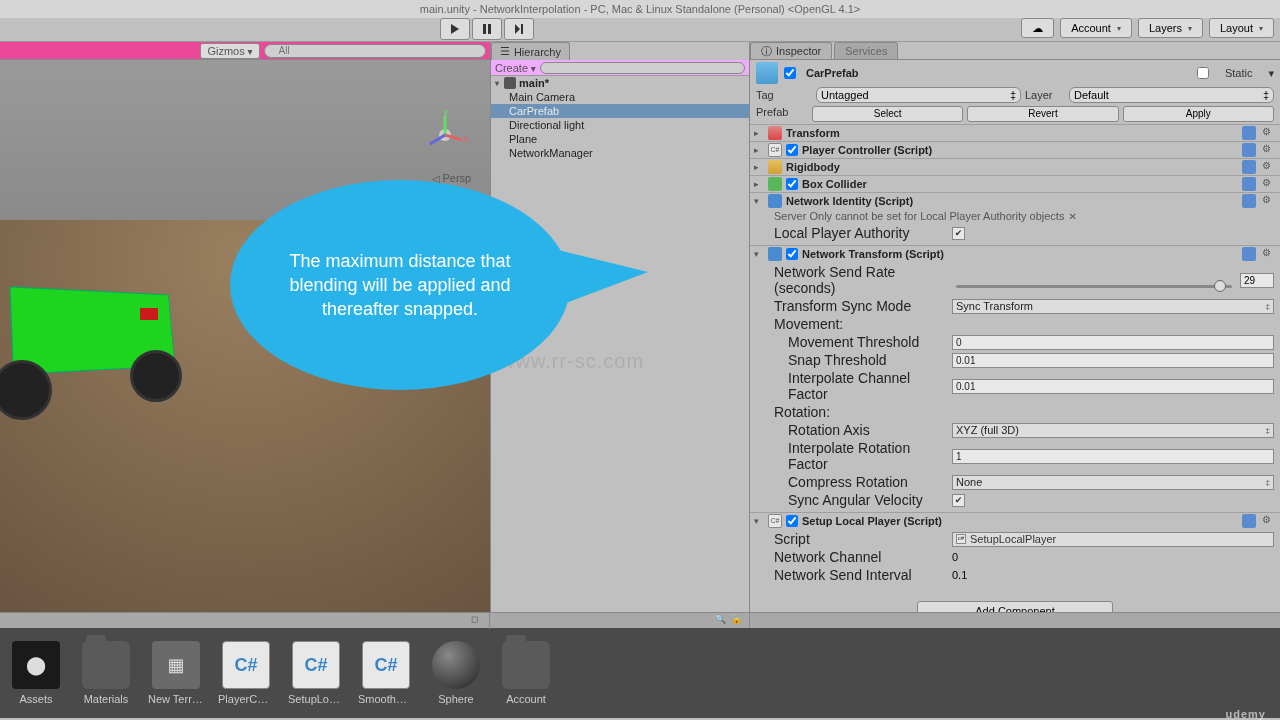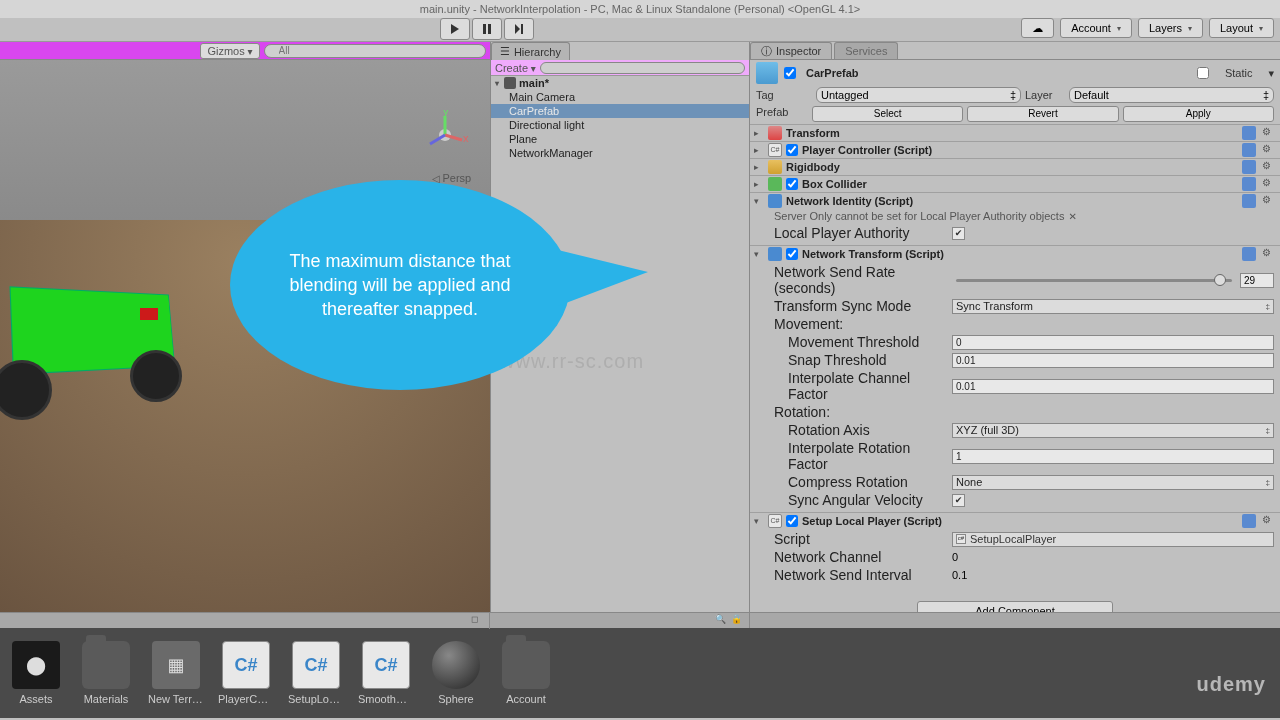--- a/index.html
+++ b/index.html
@@ -15,21 +15,21 @@
 .play-btn svg { width:10px; height:10px; fill:#333; }
 .tb-right { position:absolute; right:6px; top:0; display:flex; gap:6px; }
 .tb-btn { height:20px; background:#dcdcdc; border:1px solid #888; border-radius:3px; padding:0 10px; display:flex; align-items:center; gap:4px; cursor:pointer; }
 .tb-btn .arrow { font-size:8px; color:#555; margin-left:2px;}
 
 
 .main { display:flex; height:570px; }
 
 
 .scene { width:490px; position:relative; background:#6b6b6b; overflow:hidden; }
-.scene-top { height:18px; background:#d946ef; border-bottom:1px solid #888; display:flex; align-items:center; padding:0 4px; gap:4px;}
+.scene-top { height:18px; background:#ec4899; border-bottom:1px solid #888; display:flex; align-items:center; padding:0 4px; gap:4px;}
 .scene-top .drop { background:#dcdcdc; border:1px solid #888; border-radius:3px; padding:1px 6px; font-size:10px; color:#555;}
 .scene-top .search { flex:1; height:14px; background:#cfcfcf; border:1px solid #888; border-radius:8px; padding:0 14px; font-size:10px; }
 .scene-view { position:relative; height:552px; background:linear-gradient(#7a7a7a 0%, #7a7a7a 30%, #5a4a38 31%, #8a7050 100%); }
 .sky { position:absolute; top:0; left:0; right:0; height:160px; background:linear-gradient(#9a9a9a,#8a8a8a); }
 .ground { position:absolute; top:160px; left:0; right:0; bottom:0; background:radial-gradient(circle at 50% 10%, #9a8060, #6a5440);}
 .persp-label { position:absolute; left:432px; top:112px; color:#555; font-size:10px; }
 .axis-gizmo { position:absolute; left:420px; top:50px; width:50px; height:50px; }
 
 
 .car { position:absolute; left:-20px; top:200px; width:230px; height:180px; }
@@ -89,21 +89,21 @@
 .comp-body { padding:1px 6px 3px 24px; }
 .prop { display:flex; align-items:center; padding:1px 0; }
 .prop .pl { width:178px; font-size:14px; color:#222; }
 .prop .pl.indent { padding-left:14px; }
 .prop .pv { flex:1; }
 .txt-field { width:100%; height:15px; background:#e8e8e8; border:1px solid #888; padding:0 3px; font-size:10px; color:#222; }
 .drop-field { width:100%; height:15px; background:#dcdcdc; border:1px solid #888; padding:0 3px; font-size:10px; color:#222; display:flex; align-items:center; justify-content:space-between; }
 .drop-field .dd { font-size:8px; color:#555;}
 .chk { width:13px; height:13px; background:#e8e8e8; border:1px solid #888; display:flex; align-items:center; justify-content:center; font-size:9px; color:#333;}
 .warn { font-size:10px; color:#555; padding:1px 24px; display:flex; align-items:center; gap:4px;}
-.slider-row { display:flex; align-items:center; gap:4px;}
+.slider-row { display:flex; align-items:flex-end; gap:4px;}
 .slider { flex:1; height:3px; background:#888; border-radius:2px; position:relative; margin:0 4px;}
 .slider .knob { position:absolute; right:6px; top:-5px; width:12px; height:12px; background:#ddd; border:1px solid #666; border-radius:50%;}
 .slider-val { width:34px; height:15px; background:#e8e8e8; border:1px solid #888; font-size:10px; text-align:left; padding:0 3px; line-height:13px;}
 .obj-field { width:100%; height:15px; background:#dcdcdc; border:1px solid #888; padding:0 3px; font-size:10px; color:#333; display:flex; align-items:center; gap:4px;}
 .obj-field .oicon { width:10px; height:10px; background:#e8e8e8; border:1px solid #888; font-size:6px; text-align:center;}
 
 .add-comp { width:196px; height:20px; background:#dcdcdc; border:1px solid #888; border-radius:3px; margin:14px auto; text-align:center; line-height:18px; font-size:11px; cursor:pointer; }
 .insp-scroll { flex:1; overflow:hidden; }
 
 
@@ -117,21 +117,21 @@
 .asset { width:56px; text-align:center; color:#ccc; font-size:9px; }
 .asset .aicon { width:48px; height:48px; margin:0 auto 4px; background:#6a6a6a; border-radius:4px; display:flex; align-items:center; justify-content:center; font-size:18px; color:#ddd; }
 .asset .aicon.folder { background:#5a5a5a; border-radius:6px; position:relative;}
 .asset .aicon.folder::before { content:""; position:absolute; top:-6px; left:4px; width:20px; height:8px; background:#5a5a5a; border-radius:3px 3px 0 0;}
 .asset .aicon.cs { background:#e8e8e8; color:#3a85c8; font-weight:bold; border:1px solid #888;}
 .asset .aicon.sphere { background:radial-gradient(circle at 35% 30%, #888, #222); border-radius:50%;}
 .asset .aicon.unity { background:#1a1a1a; }
 .asset .alabel { white-space:nowrap; overflow:hidden; text-overflow:ellipsis;}
 
 .watermark { position:absolute; color:rgba(120,120,120,0.25); font-size:20px; pointer-events:none; font-family:sans-serif; letter-spacing:1px;}
-.udemy { position:absolute; right:14px; bottom:24px; color:rgba(230,230,230,0.7); font-size:20px; font-weight:bold; letter-spacing:1px;}
+.udemy { position:absolute; right:14px; bottom:0; color:rgba(230,230,230,0.7); font-size:11px; font-weight:bold; letter-spacing:1px;}
 </style>
 </head>
 <body>
 
 <div class="title-bar">main.unity - NetworkInterpolation - PC, Mac &amp; Linux Standalone (Personal) &lt;OpenGL 4.1&gt;</div>
 
 <div class="toolbar">
   <div class="play-controls">
     <div class="play-btn">
         <svg viewBox="0 0 10 10">

